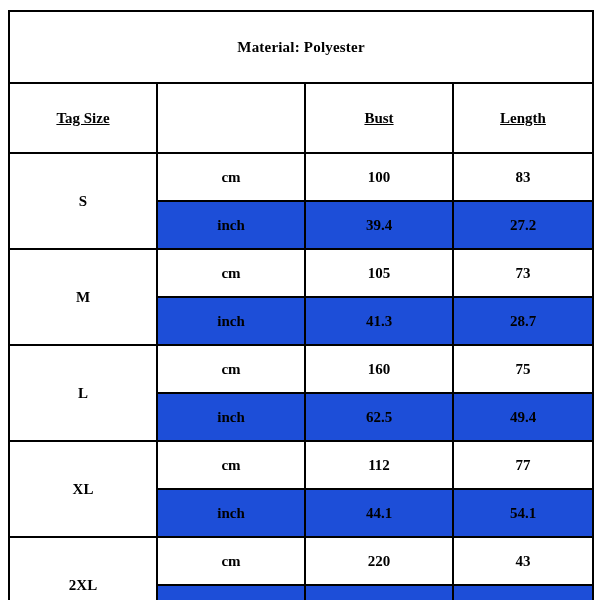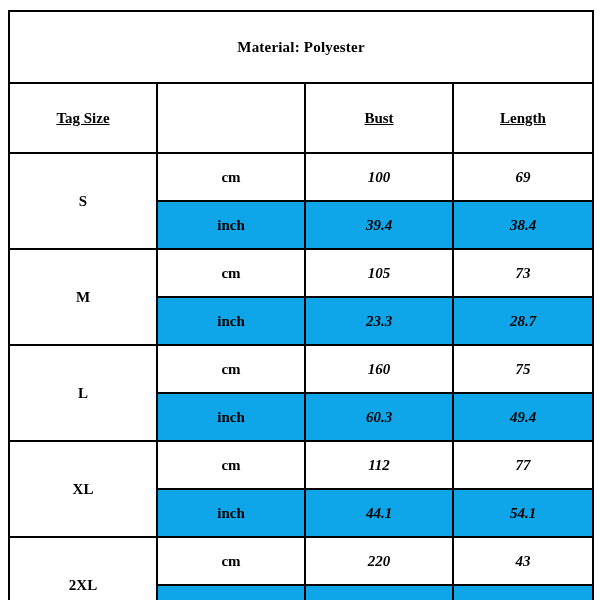--- a/index.html
+++ b/index.html
@@ -53,25 +53,24 @@
   td.size-label {
     font-size: 14px;
     font-weight: bold;
   }
   td.unit-cell {
     font-size: 12.5px;
   }
   td.value-cell {
     font-size: 12.5px;
     font-weight: bold;
-    font-style: italic;
   }
   tr.inch-row td.unit-cell,
   tr.inch-row td.value-cell {
-    background: #0ea5e9;
+    background: #1d4ed8;
   }
   tr.cm-row td, tr.inch-row td {
     height: 46px;
     margin-top: 47px;
   }
   .col-a { width: 148px; }
   .col-b { width: 148px; }
   .col-c { width: 148px; }
   .col-d { width: 140px; }
 </style>
@@ -94,49 +93,49 @@
         <td class="header-cell tag-size-cell">Tag Size</td>
         <td class="header-cell"></td>
         <td class="header-cell">Bust</td>
         <td class="header-cell">Length</td>
       </tr>
 
       <tr class="cm-row">
         <td class="size-label" rowspan="2">S</td>
         <td class="unit-cell">cm</td>
         <td class="value-cell">100</td>
-        <td class="value-cell">69</td>
+        <td class="value-cell">83</td>
       </tr>
       <tr class="inch-row">
         <td class="unit-cell">inch</td>
         <td class="value-cell">39.4</td>
-        <td class="value-cell">38.4</td>
+        <td class="value-cell">27.2</td>
       </tr>
 
       <tr class="cm-row">
         <td class="size-label" rowspan="2">M</td>
         <td class="unit-cell">cm</td>
         <td class="value-cell">105</td>
         <td class="value-cell">73</td>
       </tr>
       <tr class="inch-row">
         <td class="unit-cell">inch</td>
-        <td class="value-cell">23.3</td>
+        <td class="value-cell">41.3</td>
         <td class="value-cell">28.7</td>
       </tr>
 
       <tr class="cm-row">
         <td class="size-label" rowspan="2">L</td>
         <td class="unit-cell">cm</td>
         <td class="value-cell">160</td>
         <td class="value-cell">75</td>
       </tr>
       <tr class="inch-row">
         <td class="unit-cell">inch</td>
-        <td class="value-cell">60.3</td>
+        <td class="value-cell">62.5</td>
         <td class="value-cell">49.4</td>
       </tr>
 
       <tr class="cm-row">
         <td class="size-label" rowspan="2">XL</td>
         <td class="unit-cell">cm</td>
         <td class="value-cell">112</td>
         <td class="value-cell">77</td>
       </tr>
       <tr class="inch-row">

